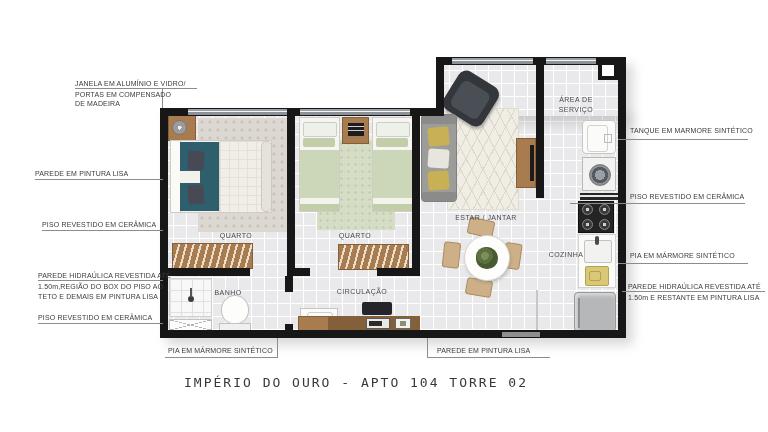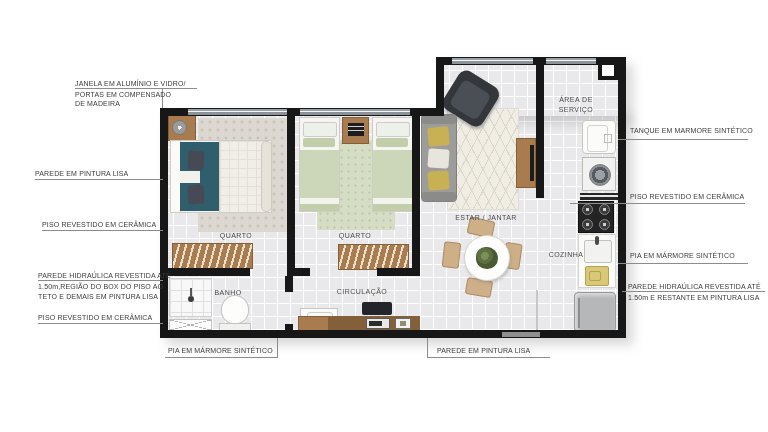--- a/index.html
+++ b/index.html
@@ -234,14 +234,15 @@
   <div class="lbl" style="left:630px;top:192px;">PISO REVESTIDO EM CERÂMICA</div>
   <div class="hline" style="left:570px;top:203px;width:175px;"></div>
 
   <div class="lbl" style="left:630px;top:251px;">PIA EM MÁRMORE SINTÉTICO</div>
   <div class="hline" style="left:618px;top:263px;width:130px;"></div>
 
   <div class="lbl" style="left:628px;top:282px;">PAREDE HIDRAÚLICA REVESTIDA ATÉ</div>
   <div class="hline" style="left:622px;top:291px;width:143px;"></div>
   <div class="lbl" style="left:628px;top:293px;">1.50m E RESTANTE EM PINTURA LISA</div>
 
+  <div id="title">IMPÉRIO DO OURO - APTO 104 TORRE 02</div>
 
 </div>
 
 </body></html>

